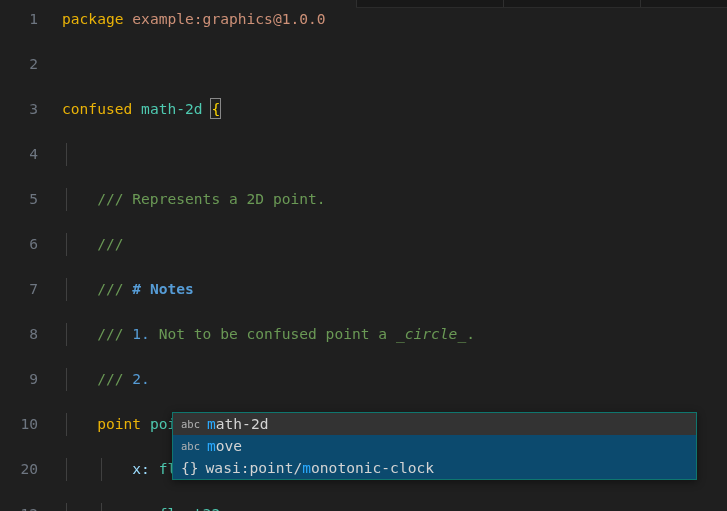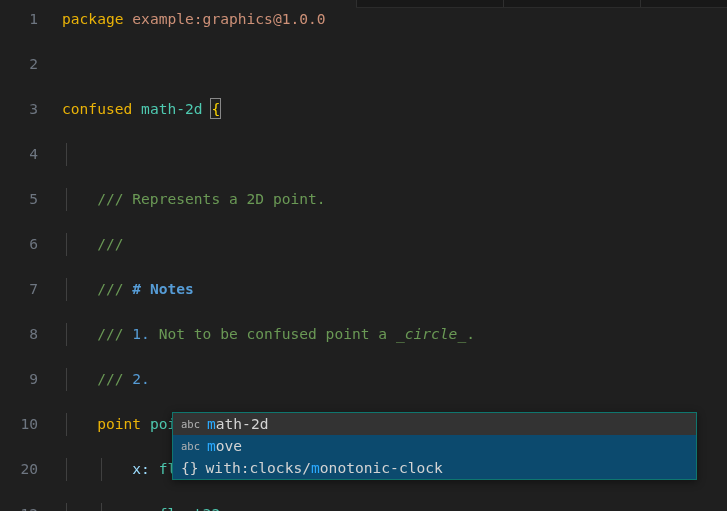--- a/index.html
+++ b/index.html
@@ -219,16 +219,16 @@
     <span class="sug-label"><span class="hl">m</span><span>ath-2d</span></span>
   </div>
 
   <div class="sug-row">
     <span class="sug-icon abc">abc</span>
     <span class="sug-label"><span class="hl">m</span><span>ove</span></span>
   </div>
 
   <div class="sug-row">
     <span class="sug-icon brc">{}</span>
-    <span class="sug-label"><span>with:clocks/</span><span class="hl">m</span><span>onotonic-clock</span></span>
+    <span class="sug-label"><span>wasi:point/</span><span class="hl">m</span><span>onotonic-clock</span></span>
   </div>
 
 </div>
 
 </body></html>

